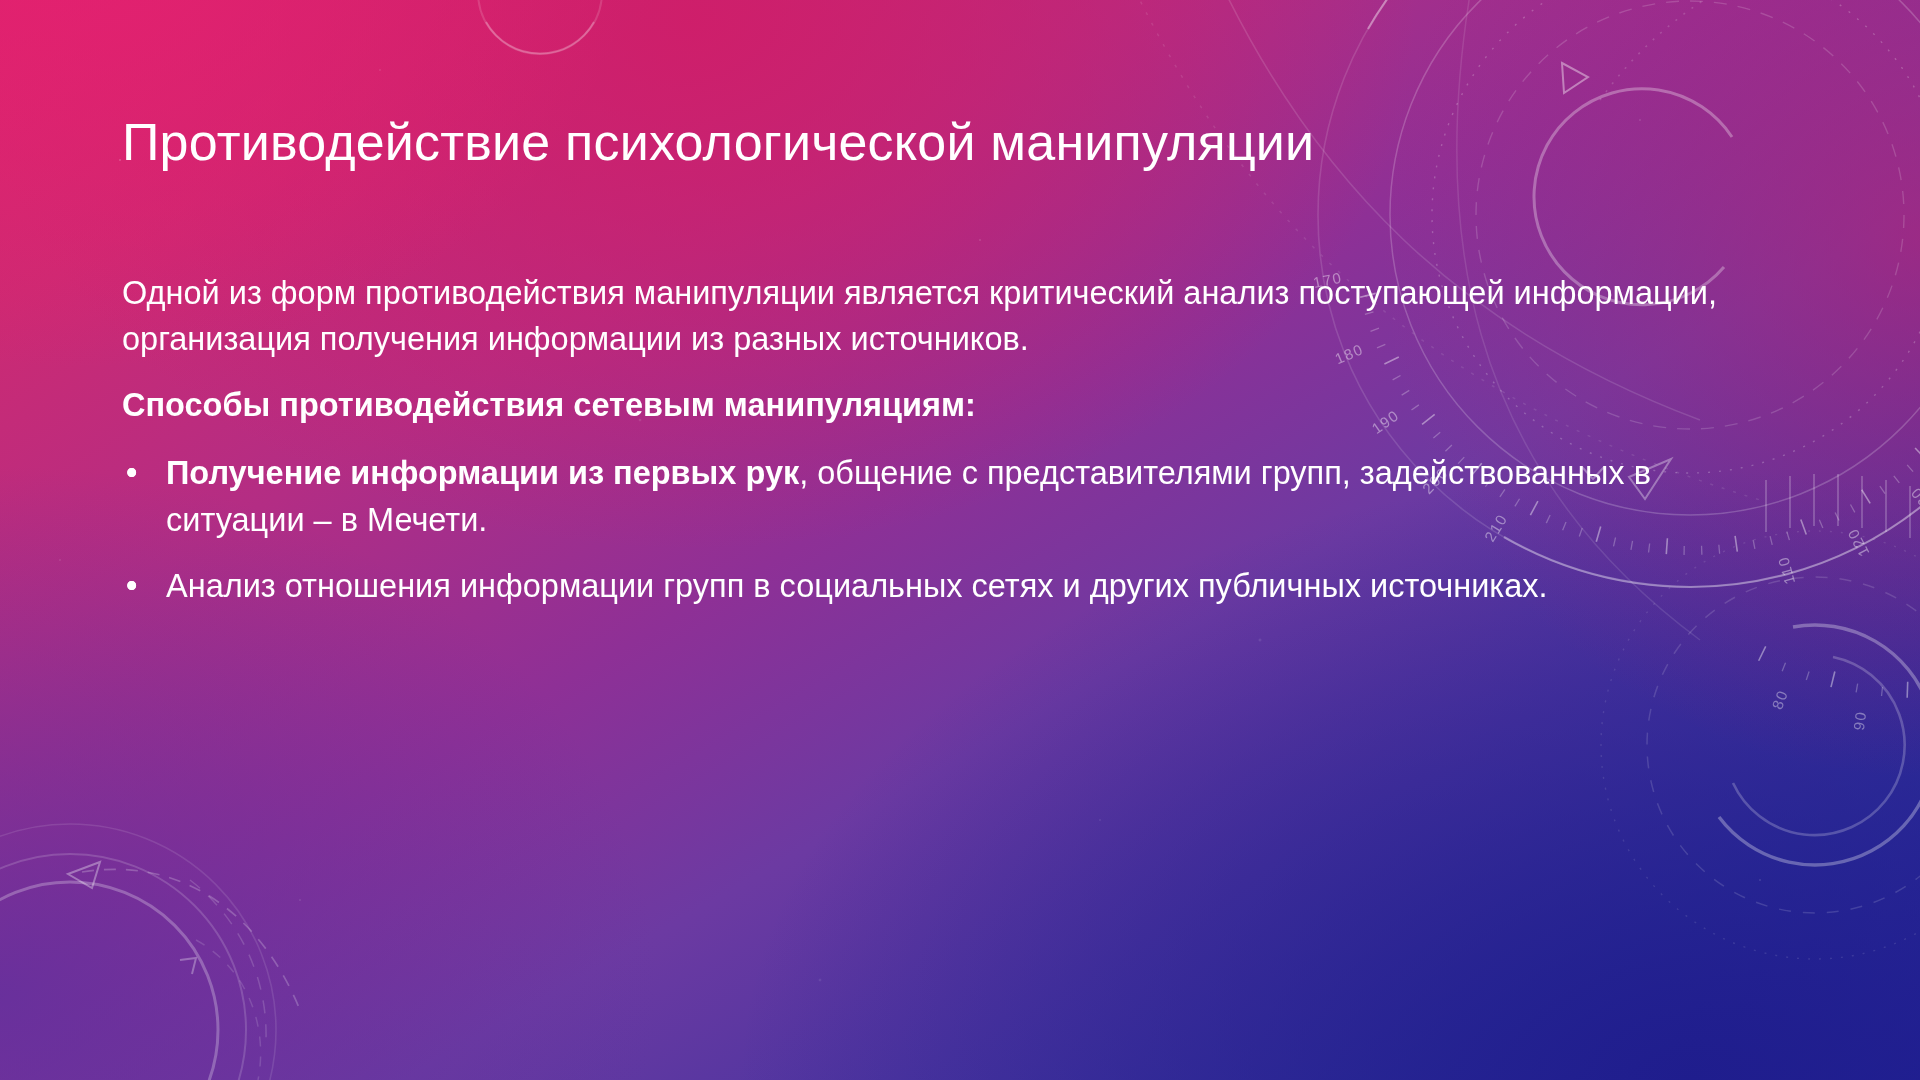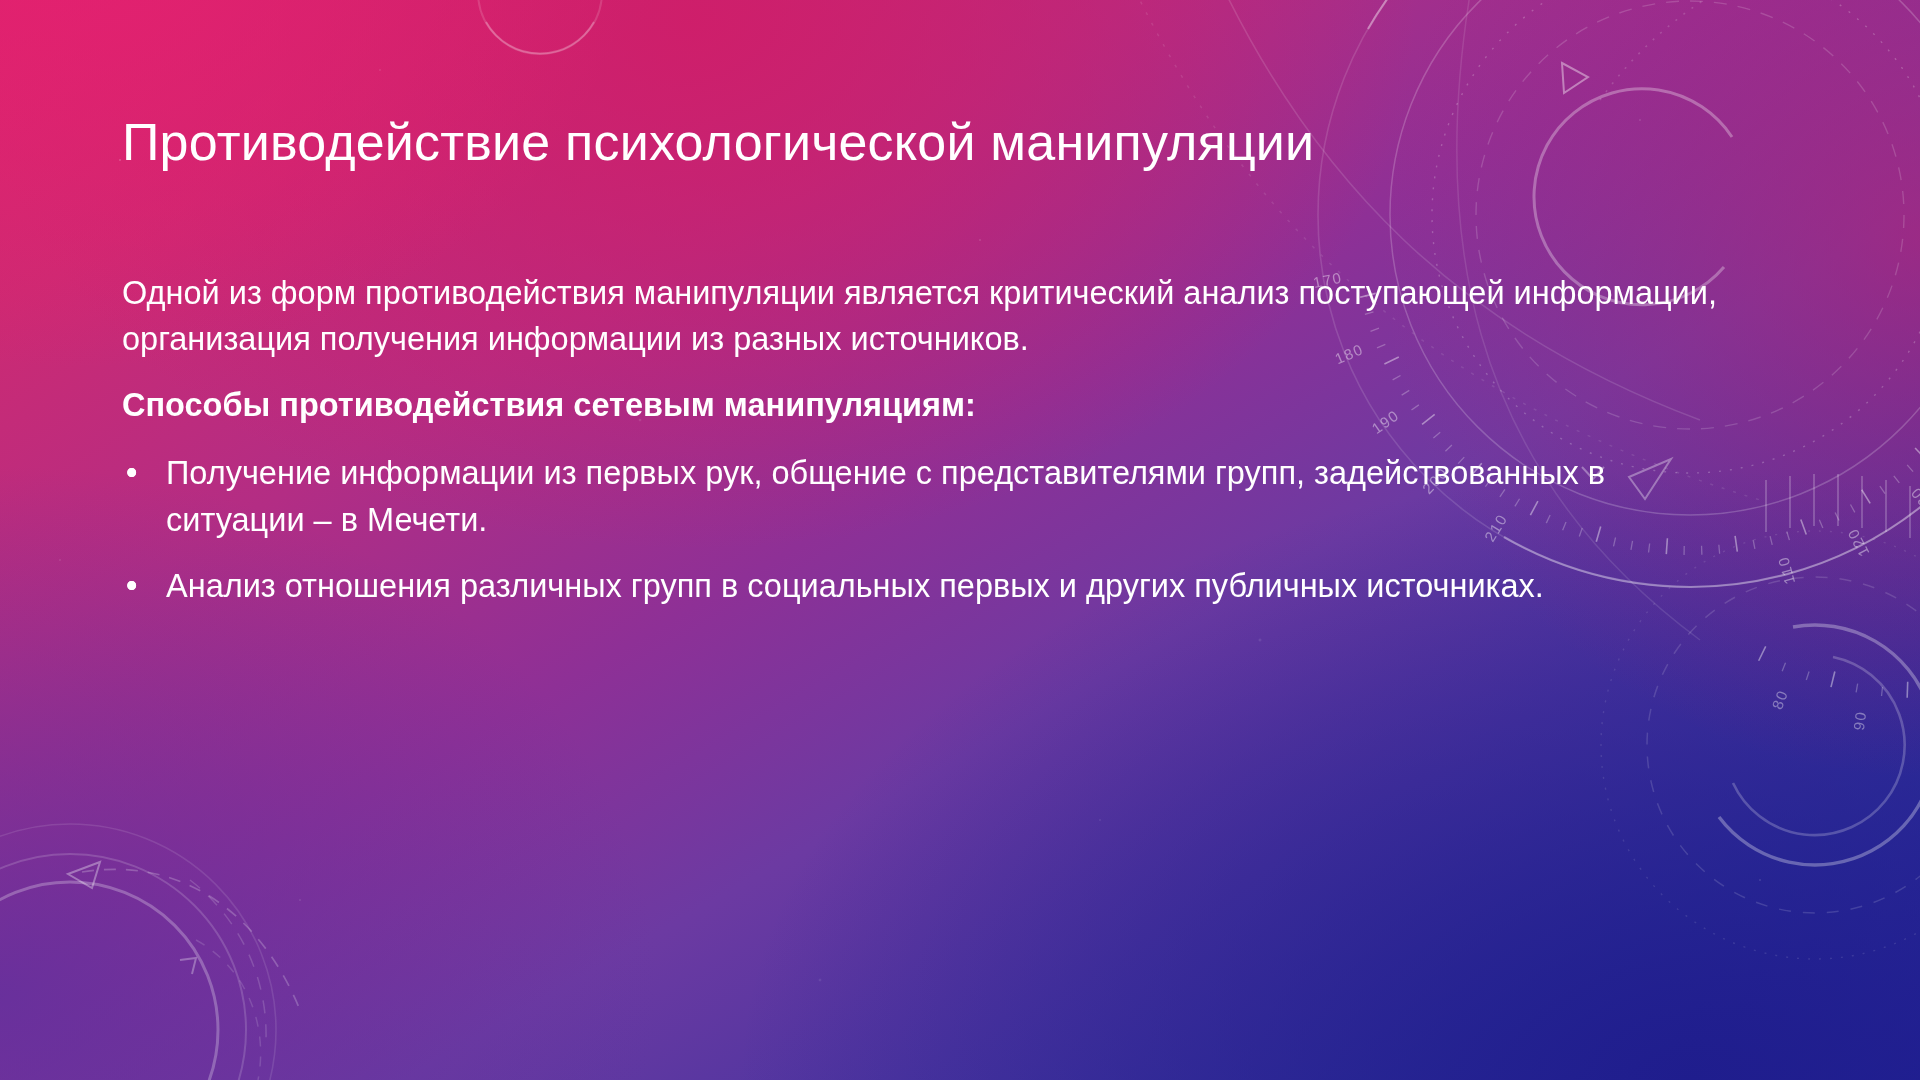--- a/index.html
+++ b/index.html
@@ -107,21 +107,21 @@
     padding-left: 44px;
     font-weight: 400;
   }
   .bullet .dot {
     position: absolute;
     left: 4px;
     top: 0;
     font-size: 32.5px;
     line-height: 1.42;
   }
-  .bullet b { font-weight: 400; }
+  .bullet b { font-weight: 700; }
 </style>
 </head>
 <body>
 
 <div id="slide">
 
   <div class="speckle"></div>
 
   <div class="deco">
     <svg viewBox="0 0 1920 1080" xmlns="http://www.w3.org/2000/svg" aria-hidden="true">
@@ -443,18 +443,18 @@
         <span class="dot">•</span>
         <b>Получение информации из первых рук</b><span>, общение с представителями групп, задействованных в ситуации – в Мечети.</span>
       </p>
 
       <p class="bullet">
         <span class="dot">•</span>
       </p>
 
       <p class="bullet">
         <span class="dot">•</span>
-        <span>Анализ отношения различных групп в социальных первых и других публичных источниках.</span>
+        <span>Анализ отношения информации групп в социальных сетях и других публичных источниках.</span>
       </p>
 
     </div>
   </div>
 </div>
 
 </body></html>

